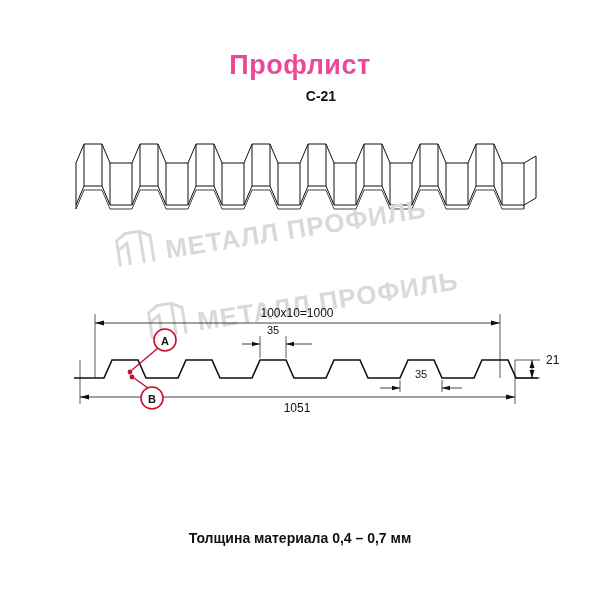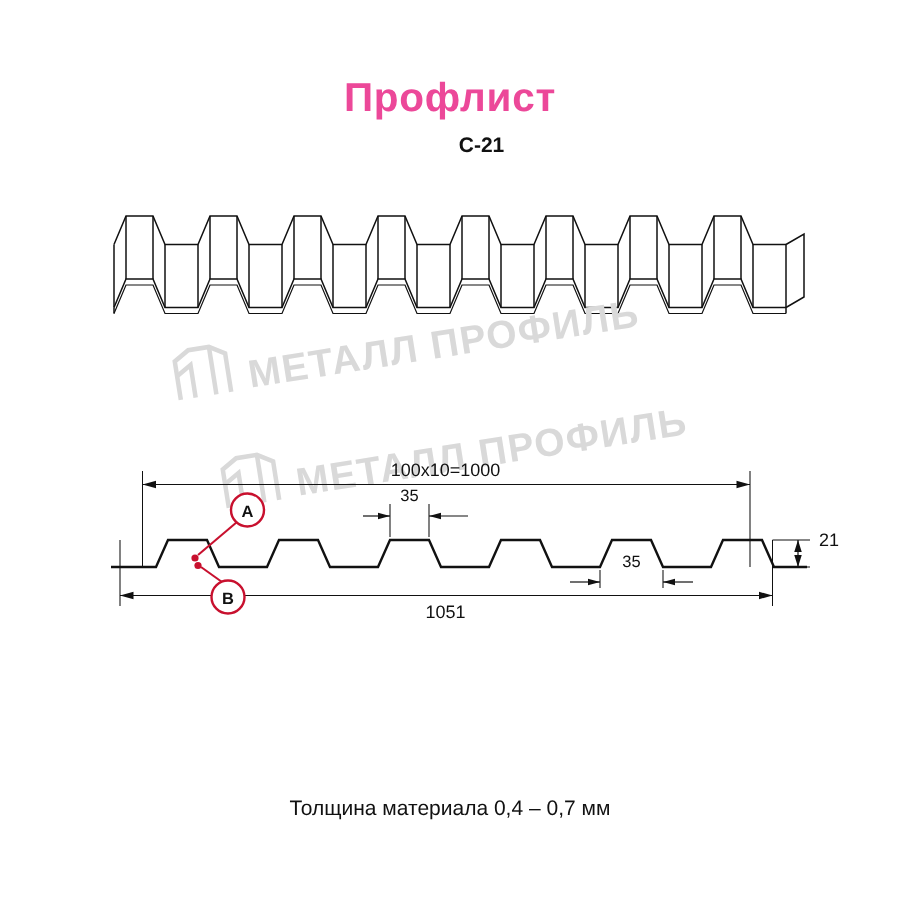--- a/index.html
+++ b/index.html
@@ -41,21 +41,21 @@
     color: #111;
     padding-left: 21px;
   }
   .footer {
     position: absolute;
     top: 530px;
     left: 0;
     width: 600px;
     text-align: center;
     font-size: 14px;
-    font-weight: normal;
+    font-weight: bold;
     color: #111;
   }
   .iso-wrap {
     position: absolute;
     top: 128px;
     left: 58px;
     width: 490px;
     height: 110px;
   }
   .section-wrap {

